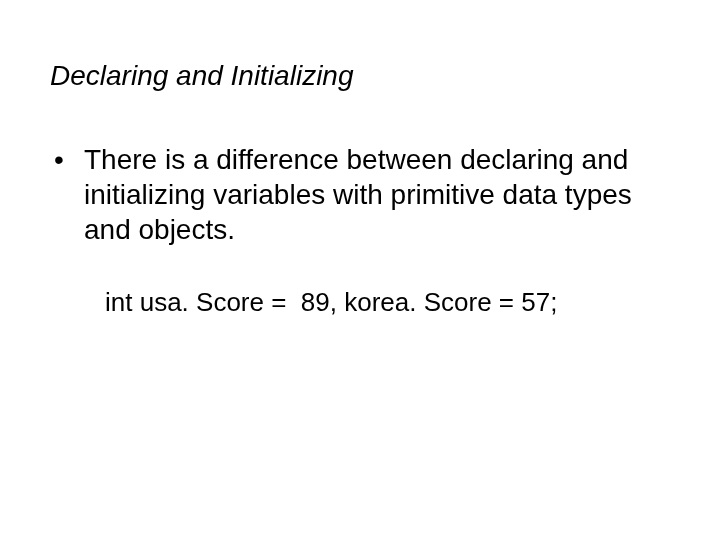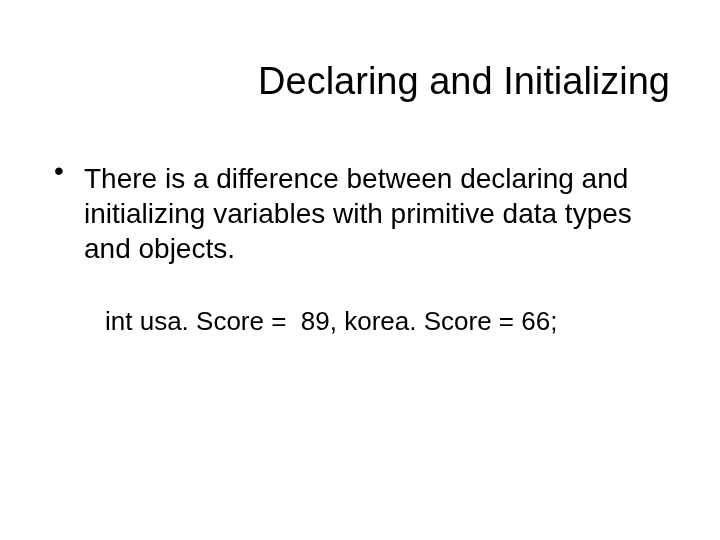--- a/index.html
+++ b/index.html
@@ -11,56 +11,56 @@
     font-family: Arial, Helvetica, sans-serif;
     color: #000000;
   }
   .slide {
     box-sizing: border-box;
     width: 720px;
     height: 540px;
     padding: 40px 50px 0 50px;
   }
   .title {
-    font-size: 38px;
-    text-align: right;
+    font-size: 28px;
+    text-align: left;
     margin: 20px 0 50px 0;
     font-weight: normal;
+    font-style: italic;
   }
   .bullet-row {
     display: flex;
     align-items: flex-start;
     font-size: 28px;
     line-height: 1.25;
     margin-bottom: 40px;
   }
   .bullet-marker {
     width: 30px;
     flex: 0 0 30px;
     text-align: left;
     padding-left: 4px;
   }
   .bullet-text {
     flex: 1;
-    margin-top: 8px;
   }
   .code-line {
     font-size: 26px;
     margin-left: 55px;
     margin-bottom: 34px;
     white-space: pre;
   }
 </style>
 </head>
 <body>
 
 <div class="slide">
 
   <div class="title">Declaring and Initializing</div>
 
   <div class="bullet-row">
     <div class="bullet-marker">•</div>
     <div class="bullet-text">There is a difference between declaring and initializing variables with primitive data types and objects.</div>
   </div>
 
-  <div class="code-line">int usa. Score =  89, korea. Score = 66;</div>
+  <div class="code-line">int usa. Score =  89, korea. Score = 57;</div>
 
 </div>
 
 </body></html>

